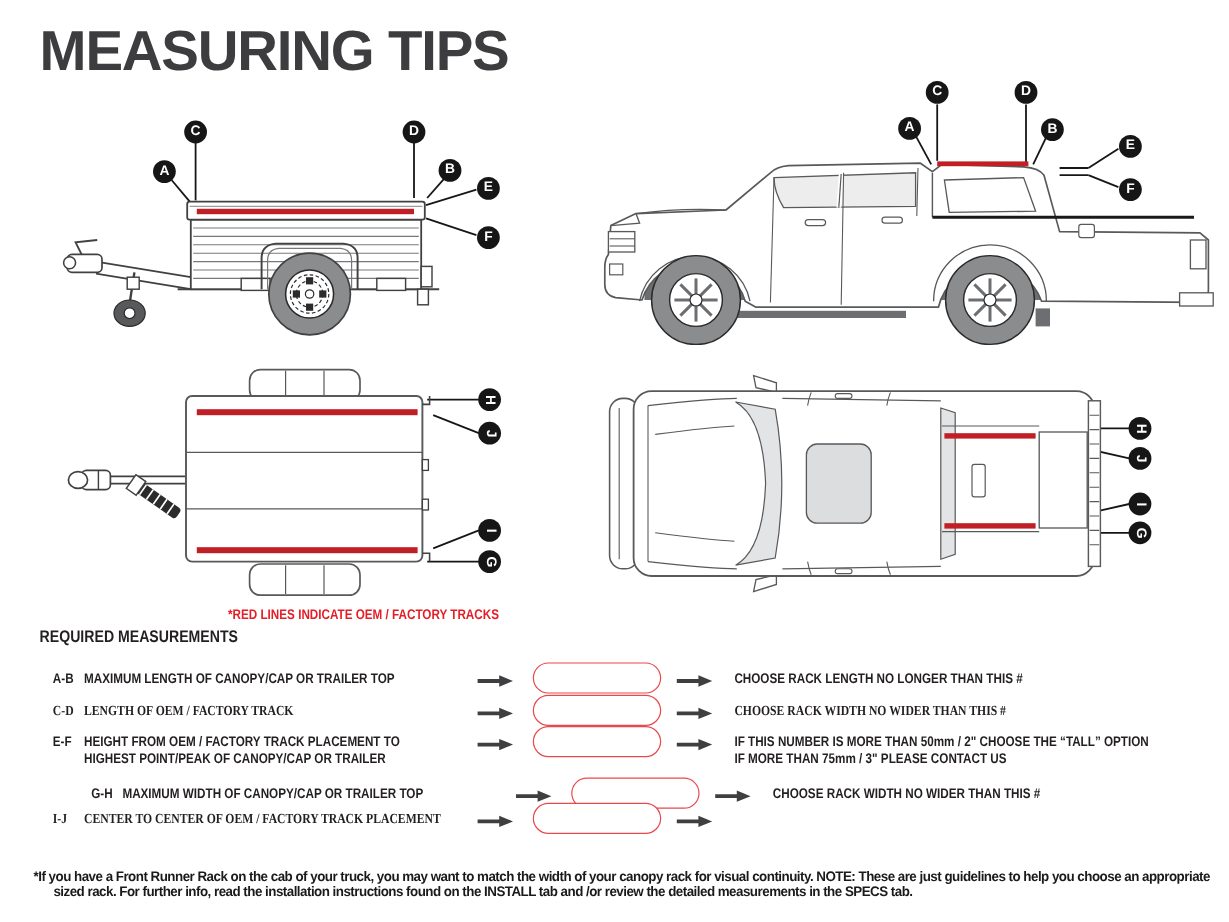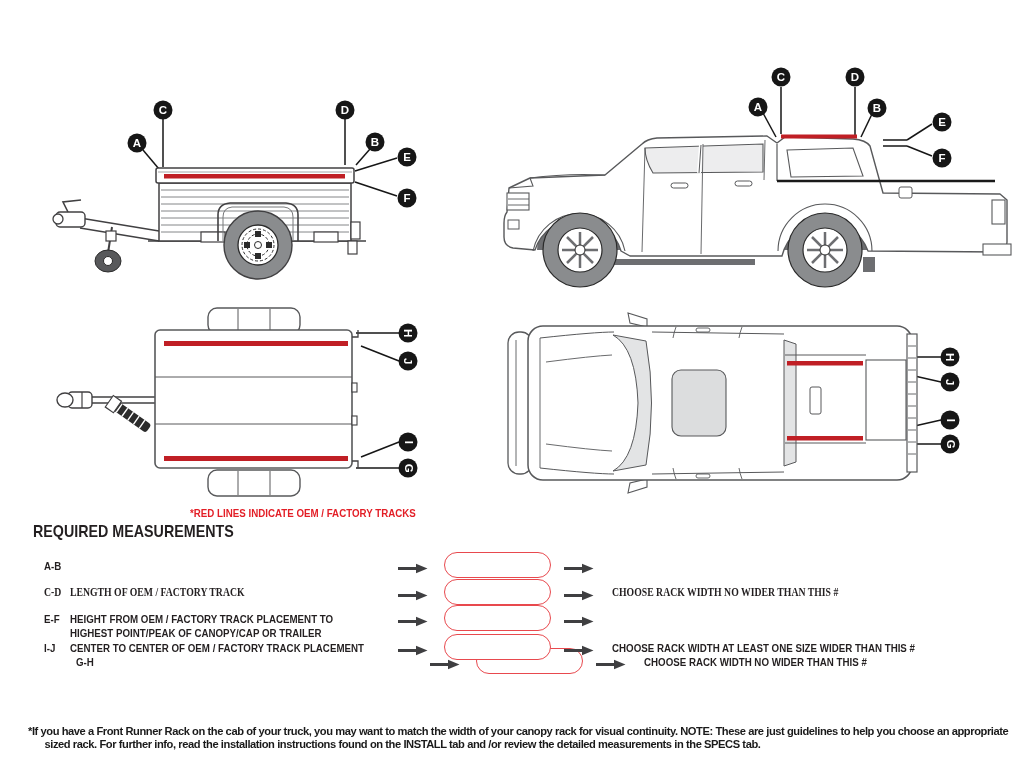--- a/index.html
+++ b/index.html
@@ -16,21 +16,21 @@
   .co{position:absolute;width:19px;height:19px;border-radius:50%;background:#161616;
       color:#fff;display:flex;align-items:center;justify-content:center;
       font-size:11.5px;font-weight:700;transform:translate(-50%,-50%);z-index:5;}
   .co span{display:block;line-height:1;}
   .co.rot span{transform:rotate(90deg);}
 
   svg{position:absolute;overflow:visible;}
   .leader{stroke:#161616;stroke-width:1.5;fill:none;}
 
   
-  .sec-title{position:absolute;left:33px;top:522px;font-size:17px;font-weight:700;
+  .sec-title{position:absolute;left:33px;top:522px;font-size:14px;font-weight:700;
              letter-spacing:0;white-space:nowrap;}
   .cx{display:inline-block;transform:scaleX(0.84);transform-origin:0 50%;white-space:pre-line;}
   .rednote{position:absolute;left:190px;top:506px;font-size:11.6px;font-weight:700;
            color:#e31e26;white-space:nowrap;}
   .mrow{position:absolute;left:0;top:0;width:1024px;height:30px;}
   .mrow .code{position:absolute;left:44px;top:0;font-size:11.6px;font-weight:700;}
   .mrow .desc{position:absolute;left:70px;top:0;font-size:11.6px;font-weight:700;line-height:13.5px;}
   .mrow .instr{position:absolute;left:612px;top:0;font-size:11.6px;font-weight:700;line-height:13.5px;}
   .mrow .arr{position:absolute;top:1px;width:30px;height:11px;}
   .mrow .arr svg{position:static;}
@@ -42,20 +42,21 @@
   
   .footer{position:absolute;left:28px;top:725px;width:1000px;font-size:11.5px;font-weight:700;
           line-height:13px;white-space:pre-line;padding-left:17px;text-indent:-17px;
           transform:scaleX(0.97);transform-origin:0 0;letter-spacing:-0.45px;color:#1a1a1a;}
 </style>
 </head>
 <body>
 
 <div class="canvas">
 
+  <div class="title">MEASURING TIPS</div>
 
   <svg style="left:28px;top:95px;" width="420" height="200" viewBox="0 0 420 200">
 
     <line class="leader" x1="115" y1="55" x2="131" y2="74"></line>
     <line class="leader" x1="135" y1="24" x2="135" y2="72"></line>
     <line class="leader" x1="317" y1="24" x2="317" y2="70"></line>
     <line class="leader" x1="342" y1="54" x2="328" y2="70"></line>
     <line class="leader" x1="369" y1="63" x2="327" y2="76"></line>
     <line class="leader" x1="369" y1="101" x2="327" y2="87"></line>
 
@@ -341,27 +342,29 @@
     </div>
   <div class="co rot" style="left:950px;top:444px;">
       <span>G</span>
     </div>
 
   <div class="sec-title"><span class="cx">REQUIRED MEASUREMENTS</span></div>
   <div class="rednote"><span class="cx">*RED LINES INDICATE OEM / FACTORY TRACKS</span></div>
 
   <div class="mrow" style="top:559px;">
     <span class="code"><span class="cx">A-B</span></span>
+    <span class="desc"><span class="cx">MAXIMUM  LENGTH OF CANOPY/CAP OR TRAILER TOP</span></span>
     <span class="arr a1"><svg width="30" height="11" viewBox="0 0 30 11">
           <path d="M0,3.9 H18 V0.8 L29.5,5.5 L18,10.2 V7.1 H0 Z" fill="#3f3f41"></path>
         </svg></span>
     <span class="pill"></span>
     <span class="arr a2"><svg width="30" height="11" viewBox="0 0 30 11">
           <path d="M0,3.9 H18 V0.8 L29.5,5.5 L18,10.2 V7.1 H0 Z" fill="#3f3f41"></path>
         </svg></span>
+    <span class="instr"><span class="cx">CHOOSE RACK LENGTH NO LONGER THAN THIS #</span></span>
   </div>
 
   <div class="mrow" style="top:586px;font-family:Liberation Serif, serif;">
     <span class="code"><span class="cx">C-D</span></span>
     <span class="desc"><span class="cx">LENGTH OF OEM / FACTORY TRACK</span></span>
     <span class="arr a1"><svg width="30" height="11" viewBox="0 0 30 11">
           <path d="M0,3.9 H18 V0.8 L29.5,5.5 L18,10.2 V7.1 H0 Z" fill="#3f3f41"></path>
         </svg></span>
     <span class="pill"></span>
     <span class="arr a2"><svg width="30" height="11" viewBox="0 0 30 11">
@@ -374,43 +377,45 @@
     <span class="code"><span class="cx">E-F</span></span>
     <span class="desc"><span class="cx">HEIGHT FROM OEM / FACTORY TRACK PLACEMENT TO
 HIGHEST POINT/PEAK OF CANOPY/CAP OR TRAILER</span></span>
     <span class="arr a1"><svg width="30" height="11" viewBox="0 0 30 11">
           <path d="M0,3.9 H18 V0.8 L29.5,5.5 L18,10.2 V7.1 H0 Z" fill="#3f3f41"></path>
         </svg></span>
     <span class="pill"></span>
     <span class="arr a2"><svg width="30" height="11" viewBox="0 0 30 11">
           <path d="M0,3.9 H18 V0.8 L29.5,5.5 L18,10.2 V7.1 H0 Z" fill="#3f3f41"></path>
         </svg></span>
+    <span class="instr"><span class="cx">IF THIS NUMBER IS MORE THAN 50mm / 2" CHOOSE THE “TALL” OPTION
+IF MORE THAN 75mm / 3" PLEASE CONTACT US</span></span>
   </div>
 
   <div class="mrow" style="top:655px;margin-left:32px;">
     <span class="code"><span class="cx">G-H</span></span>
+    <span class="desc"><span class="cx">MAXIMUM  WIDTH OF CANOPY/CAP OR TRAILER TOP</span></span>
     <span class="arr a1"><svg width="30" height="11" viewBox="0 0 30 11">
           <path d="M0,3.9 H18 V0.8 L29.5,5.5 L18,10.2 V7.1 H0 Z" fill="#3f3f41"></path>
         </svg></span>
     <span class="pill"></span>
     <span class="arr a2"><svg width="30" height="11" viewBox="0 0 30 11">
           <path d="M0,3.9 H18 V0.8 L29.5,5.5 L18,10.2 V7.1 H0 Z" fill="#3f3f41"></path>
         </svg></span>
     <span class="instr"><span class="cx">CHOOSE RACK WIDTH NO WIDER THAN THIS #</span></span>
   </div>
 
-  <div class="mrow" style="top:641px;">
+  <div class="mrow" style="top:676px;font-family:Liberation Serif, serif;">
     <span class="code"><span class="cx">I-J</span></span>
     <span class="desc"><span class="cx">CENTER TO CENTER OF OEM / FACTORY TRACK PLACEMENT</span></span>
     <span class="arr a1"><svg width="30" height="11" viewBox="0 0 30 11">
           <path d="M0,3.9 H18 V0.8 L29.5,5.5 L18,10.2 V7.1 H0 Z" fill="#3f3f41"></path>
         </svg></span>
     <span class="pill"></span>
     <span class="arr a2"><svg width="30" height="11" viewBox="0 0 30 11">
           <path d="M0,3.9 H18 V0.8 L29.5,5.5 L18,10.2 V7.1 H0 Z" fill="#3f3f41"></path>
         </svg></span>
-    <span class="instr"><span class="cx">CHOOSE RACK WIDTH AT LEAST ONE SIZE WIDER THAN THIS #</span></span>
   </div>
 
   <div class="footer">*If you have a Front Runner Rack on the cab of your truck, you may want to match the width of your canopy rack for visual continuity. NOTE: These are just guidelines to help you choose an appropriate
 sized rack. For further info, read the installation instructions found on the INSTALL tab and /or review the detailed measurements in the SPECS tab.</div>
 
 </div>
 
 </body></html>

